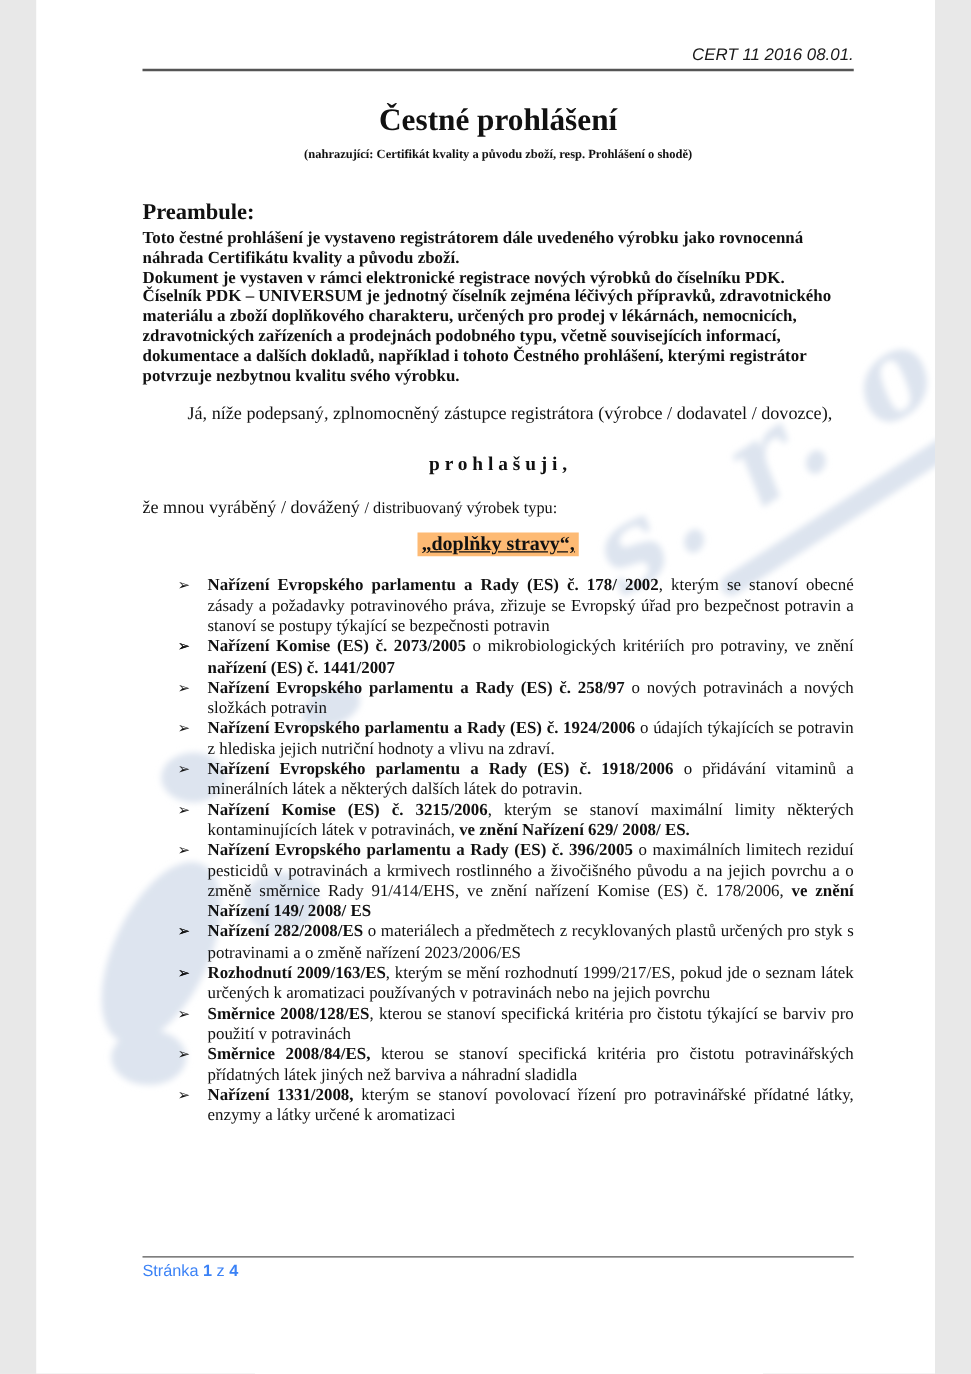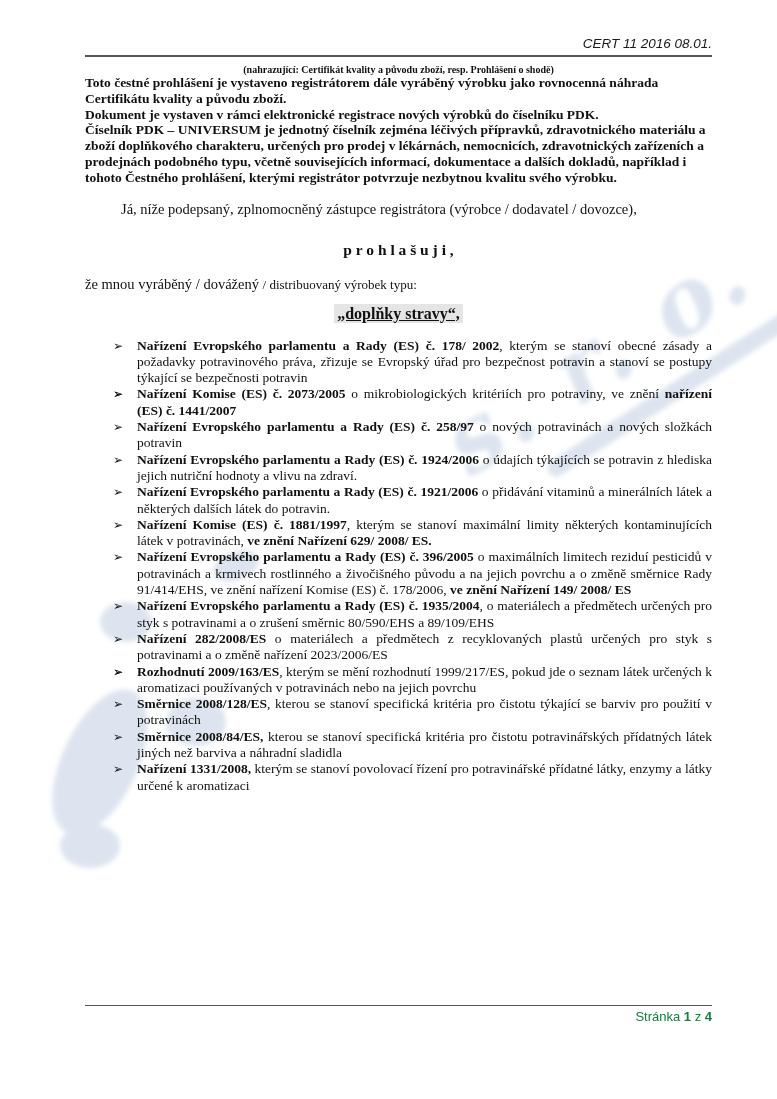--- a/index.html
+++ b/index.html
@@ -1,18 +1,18 @@
 <!DOCTYPE html>
 <html lang="cs"><head>
 <meta charset="utf-8">
 <style>
   html,body{margin:0;padding:0;background:#e8e8e8;}
   .page{
     position:relative;
-    width:777px;height:1099px;
+    width:719px;height:1099px;
     background:#ffffff;
     margin:0 auto;
     overflow:hidden;
     font-family:"Liberation Serif", serif;
     color:#111;
   }
   .wm{position:absolute;top:0;left:0;z-index:0;pointer-events:none;}
   .content{position:relative;z-index:1;padding:0 65px 0 85px;}
   .doc-ref{
     font-family:"Liberation Sans", sans-serif;
@@ -43,23 +43,23 @@
   }
   .req-item .bullet{
     position:absolute;left:28px;top:0;
     font-size:12px;
     font-family:"DejaVu Sans", sans-serif;
   }
   .req-item .bold{font-weight:bold;}
   .footer{
     position:absolute;left:85px;right:65px;top:1005px;z-index:1;
     border-top:1.5px solid #555;
-    text-align:right;
+    text-align:left;
     font-family:"Liberation Sans", sans-serif;
-    font-size:13px;color:#15803d;
+    font-size:13px;color:#3b82f6;
     padding-top:3px;
   }
   .footer .bold{font-weight:bold;}
 </style>
 </head>
 <body>
 
 <div class="page">
 
   <svg class="wm" width="777" height="1099" viewBox="0 0 777 1099" aria-hidden="true">
@@ -77,49 +77,51 @@
       <ellipse cx="90" cy="846" rx="30" ry="22"></ellipse>
       <ellipse cx="236" cy="566" rx="24" ry="14" transform="rotate(-20 236 566)"></ellipse>
     </g>
   </svg>
 
   <div class="content">
 
     <div class="doc-ref">CERT 11 2016 08.01.</div>
     <hr class="rule">
 
+    <h1 class="title">Čestné prohlášení</h1>
     <div class="subtitle">(nahrazující: Certifikát kvality a původu zboží, resp. Prohlášení o shodě)</div>
 
+    <div class="preamble-h">Preambule:</div>
     <div class="preamble">
-      <p>Toto čestné prohlášení je vystaveno registrátorem dále vyráběný výrobku jako rovnocenná náhrada Certifikátu kvality a původu zboží.</p>
+      <p>Toto čestné prohlášení je vystaveno registrátorem dále uvedeného výrobku jako rovnocenná náhrada Certifikátu kvality a původu zboží.</p>
       <p>Dokument je vystaven v rámci elektronické registrace nových výrobků do číselníku PDK.</p>
       <p>Číselník PDK – UNIVERSUM je jednotný číselník zejména léčivých přípravků, zdravotnického materiálu a zboží doplňkového charakteru, určených pro prodej v lékárnách, nemocnicích, zdravotnických zařízeních a prodejnách podobného typu, včetně souvisejících informací, dokumentace a dalších dokladů, například i tohoto Čestného prohlášení, kterými registrátor potvrzuje nezbytnou kvalitu svého výrobku.</p>
     </div>
 
     <p class="intro">Já, níže podepsaný, zplnomocněný zástupce registrátora (výrobce / dodavatel / dovozce),</p>
 
     <p class="verb">p r o h l a š u j i ,</p>
 
     <p class="product-line"><span>že mnou vyráběný / dovážený </span><span class="small">/ distribuovaný výrobek typu:</span></p>
 
     <div class="highlight-wrap">
-      <span class="highlight" style="background: #e5e5e5;">„doplňky stravy“,</span>
+      <span class="highlight" style="background: #fdba74;">„doplňky stravy“,</span>
     </div>
 
 
     <div class="req-list">
         <div class="req-item"><span class="bullet">➢</span><span><span class="bold">Nařízení Evropského parlamentu a Rady (ES) č. 178/ 2002</span><span>, kterým se stanoví obecné zásady a požadavky potravinového práva, zřizuje se Evropský úřad pro bezpečnost potravin a stanoví se postupy týkající se bezpečnosti potravin</span></span></div>
         <div class="req-item"><span class="bullet">➢</span></div>
         <div class="req-item"><span class="bullet">➢</span><span><span class="bold">Nařízení Komise (ES) č. 2073/2005</span><span> o mikrobiologických kritériích pro potraviny, ve znění </span><span class="bold">nařízení (ES) č. 1441/2007</span></span></div>
         <div class="req-item"><span class="bullet">➢</span><span><span class="bold">Nařízení Evropského parlamentu a Rady (ES) č. 258/97</span><span> o nových potravinách a nových složkách potravin</span></span></div>
         <div class="req-item"><span class="bullet">➢</span><span><span class="bold">Nařízení Evropského parlamentu a Rady (ES) č. 1924/2006</span><span> o údajích týkajících se potravin z hlediska jejich nutriční hodnoty a vlivu na zdraví.</span></span></div>
-        <div class="req-item"><span class="bullet">➢</span><span><span class="bold">Nařízení Evropského parlamentu a Rady (ES) č. 1921/2006</span><span> o přidávání vitaminů a minerálních látek a některých dalších látek do potravin.</span></span></div>
-        <div class="req-item"><span class="bullet">➢</span><span><span class="bold">Nařízení Komise (ES) č. 1881/1997</span><span>, kterým se stanoví maximální limity některých kontaminujících látek v potravinách, </span><span class="bold">ve znění Nařízení 629/ 2008/ ES.</span></span></div>
+        <div class="req-item"><span class="bullet">➢</span><span><span class="bold">Nařízení Evropského parlamentu a Rady (ES) č. 1918/2006</span><span> o přidávání vitaminů a minerálních látek a některých dalších látek do potravin.</span></span></div>
+        <div class="req-item"><span class="bullet">➢</span><span><span class="bold">Nařízení Komise (ES) č. 3215/2006</span><span>, kterým se stanoví maximální limity některých kontaminujících látek v potravinách, </span><span class="bold">ve znění Nařízení 629/ 2008/ ES.</span></span></div>
         <div class="req-item"><span class="bullet">➢</span><span><span class="bold">Nařízení Evropského parlamentu a Rady (ES) č. 396/2005</span><span> o maximálních limitech reziduí pesticidů v potravinách a krmivech rostlinného a živočišného původu a na jejich povrchu a o změně směrnice Rady 91/414/EHS, ve znění nařízení Komise (ES) č. 178/2006, </span><span class="bold">ve znění Nařízení 149/ 2008/ ES</span></span></div>
-        <div class="req-item"><span class="bullet">➢</span><span><span class="bold">Nařízení Evropského parlamentu a Rady (ES) č. 1935/2004</span><span>, o materiálech a předmětech určených pro styk s potravinami a o zrušení směrnic 80/590/EHS a 89/109/EHS</span></span></div>
+        <div class="req-item"><span class="bullet">➢</span></div>
         <div class="req-item"><span class="bullet">➢</span><span><span class="bold">Nařízení 282/2008/ES</span><span> o materiálech a předmětech z recyklovaných plastů určených pro styk s potravinami a o změně nařízení 2023/2006/ES</span></span></div>
         <div class="req-item"><span class="bullet">➢</span></div>
         <div class="req-item"><span class="bullet">➢</span><span><span class="bold">Rozhodnutí 2009/163/ES</span><span>, kterým se mění rozhodnutí 1999/217/ES, pokud jde o seznam látek určených k aromatizaci používaných v potravinách nebo na jejich povrchu</span></span></div>
         <div class="req-item"><span class="bullet">➢</span><span><span class="bold">Směrnice 2008/128/ES</span><span>, kterou se stanoví specifická kritéria pro čistotu týkající se barviv pro použití v potravinách</span></span></div>
         <div class="req-item"><span class="bullet">➢</span><span><span class="bold">Směrnice 2008/84/ES,</span><span> kterou se stanoví specifická kritéria pro čistotu potravinářských přídatných látek jiných než barviva a náhradní sladidla</span></span></div>
         <div class="req-item"><span class="bullet">➢</span><span><span class="bold">Nařízení 1331/2008,</span><span> kterým se stanoví povolovací řízení pro potravinářské přídatné látky, enzymy a látky určené k aromatizaci</span></span></div>
       </div>
 
   </div>
 

